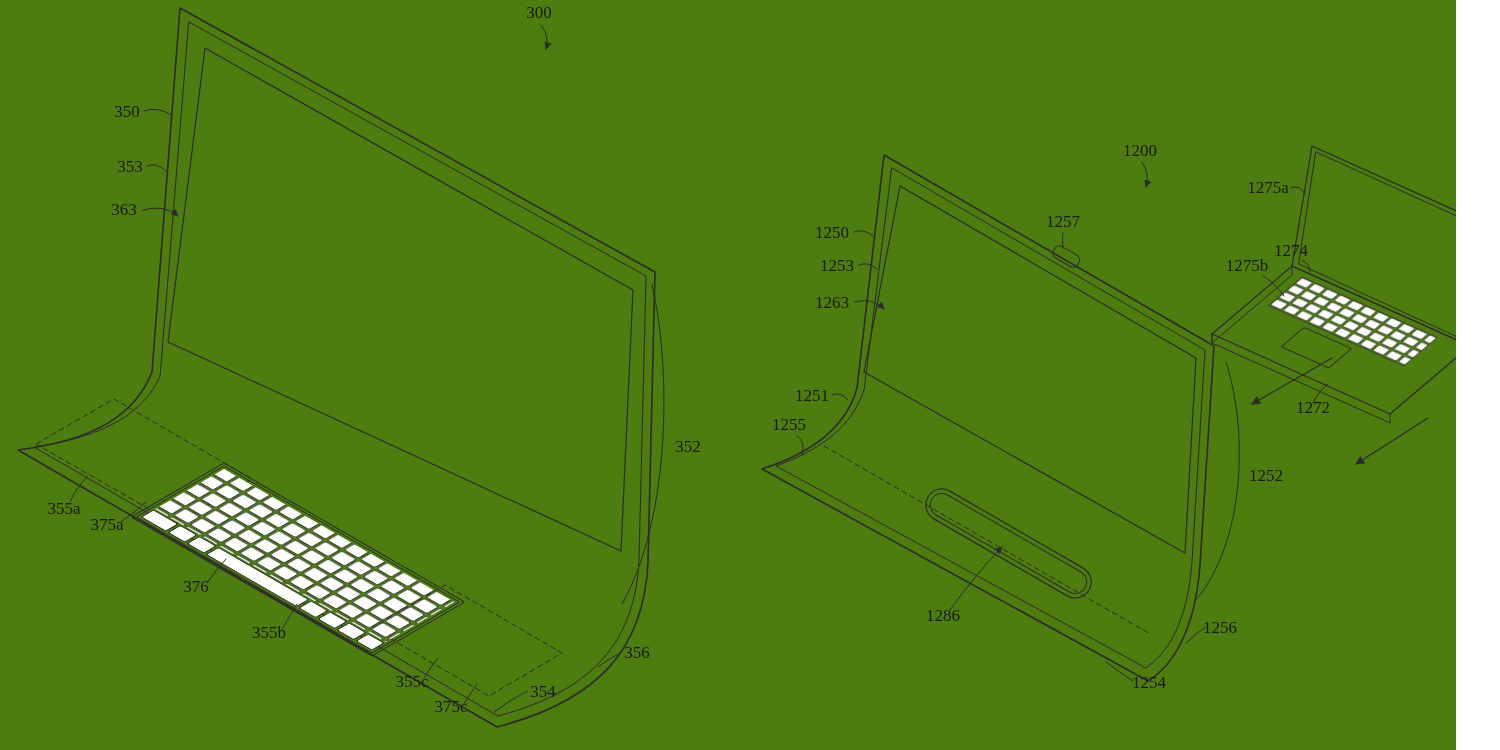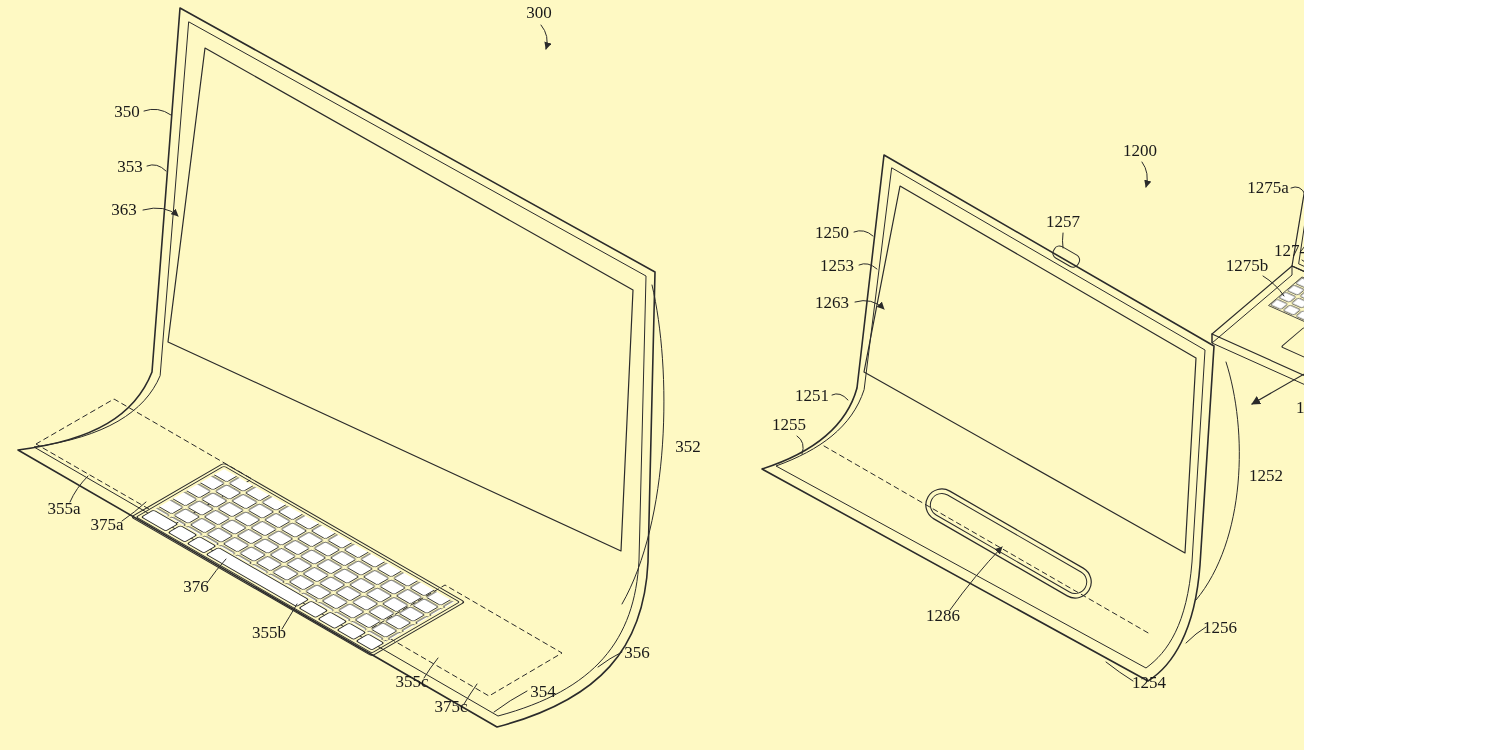--- a/index.html
+++ b/index.html
@@ -1,16 +1,16 @@
 <!DOCTYPE html>
 <html><head>
 <meta charset="utf-8">
 <style>
   html,body{margin:0;padding:0;background:#ffffff;}
-  .page{position:relative;width:1304px;height:750px;background:#fef9c3;overflow:hidden;
+  .page{position:relative;width:1456px;height:750px;background:#4d7c0f;overflow:hidden;
         font-family:"Liberation Serif", serif;}
   svg{display:block;}
   .ln{fill:none;stroke:#2b2b2b;stroke-linejoin:round;stroke-linecap:round;}
   .w16{stroke-width:1.6;}
   .w12{stroke-width:1.2;}
   .w10{stroke-width:1;}
   .dash{stroke-dasharray:5 4;}
   .leader{fill:none;stroke:#2b2b2b;stroke-width:1;stroke-linecap:round;}
   .ref-label{font-family:"Liberation Serif", serif;font-size:17px;fill:#1a1a1a;}
   .key-fill{fill:#ffffff;}

